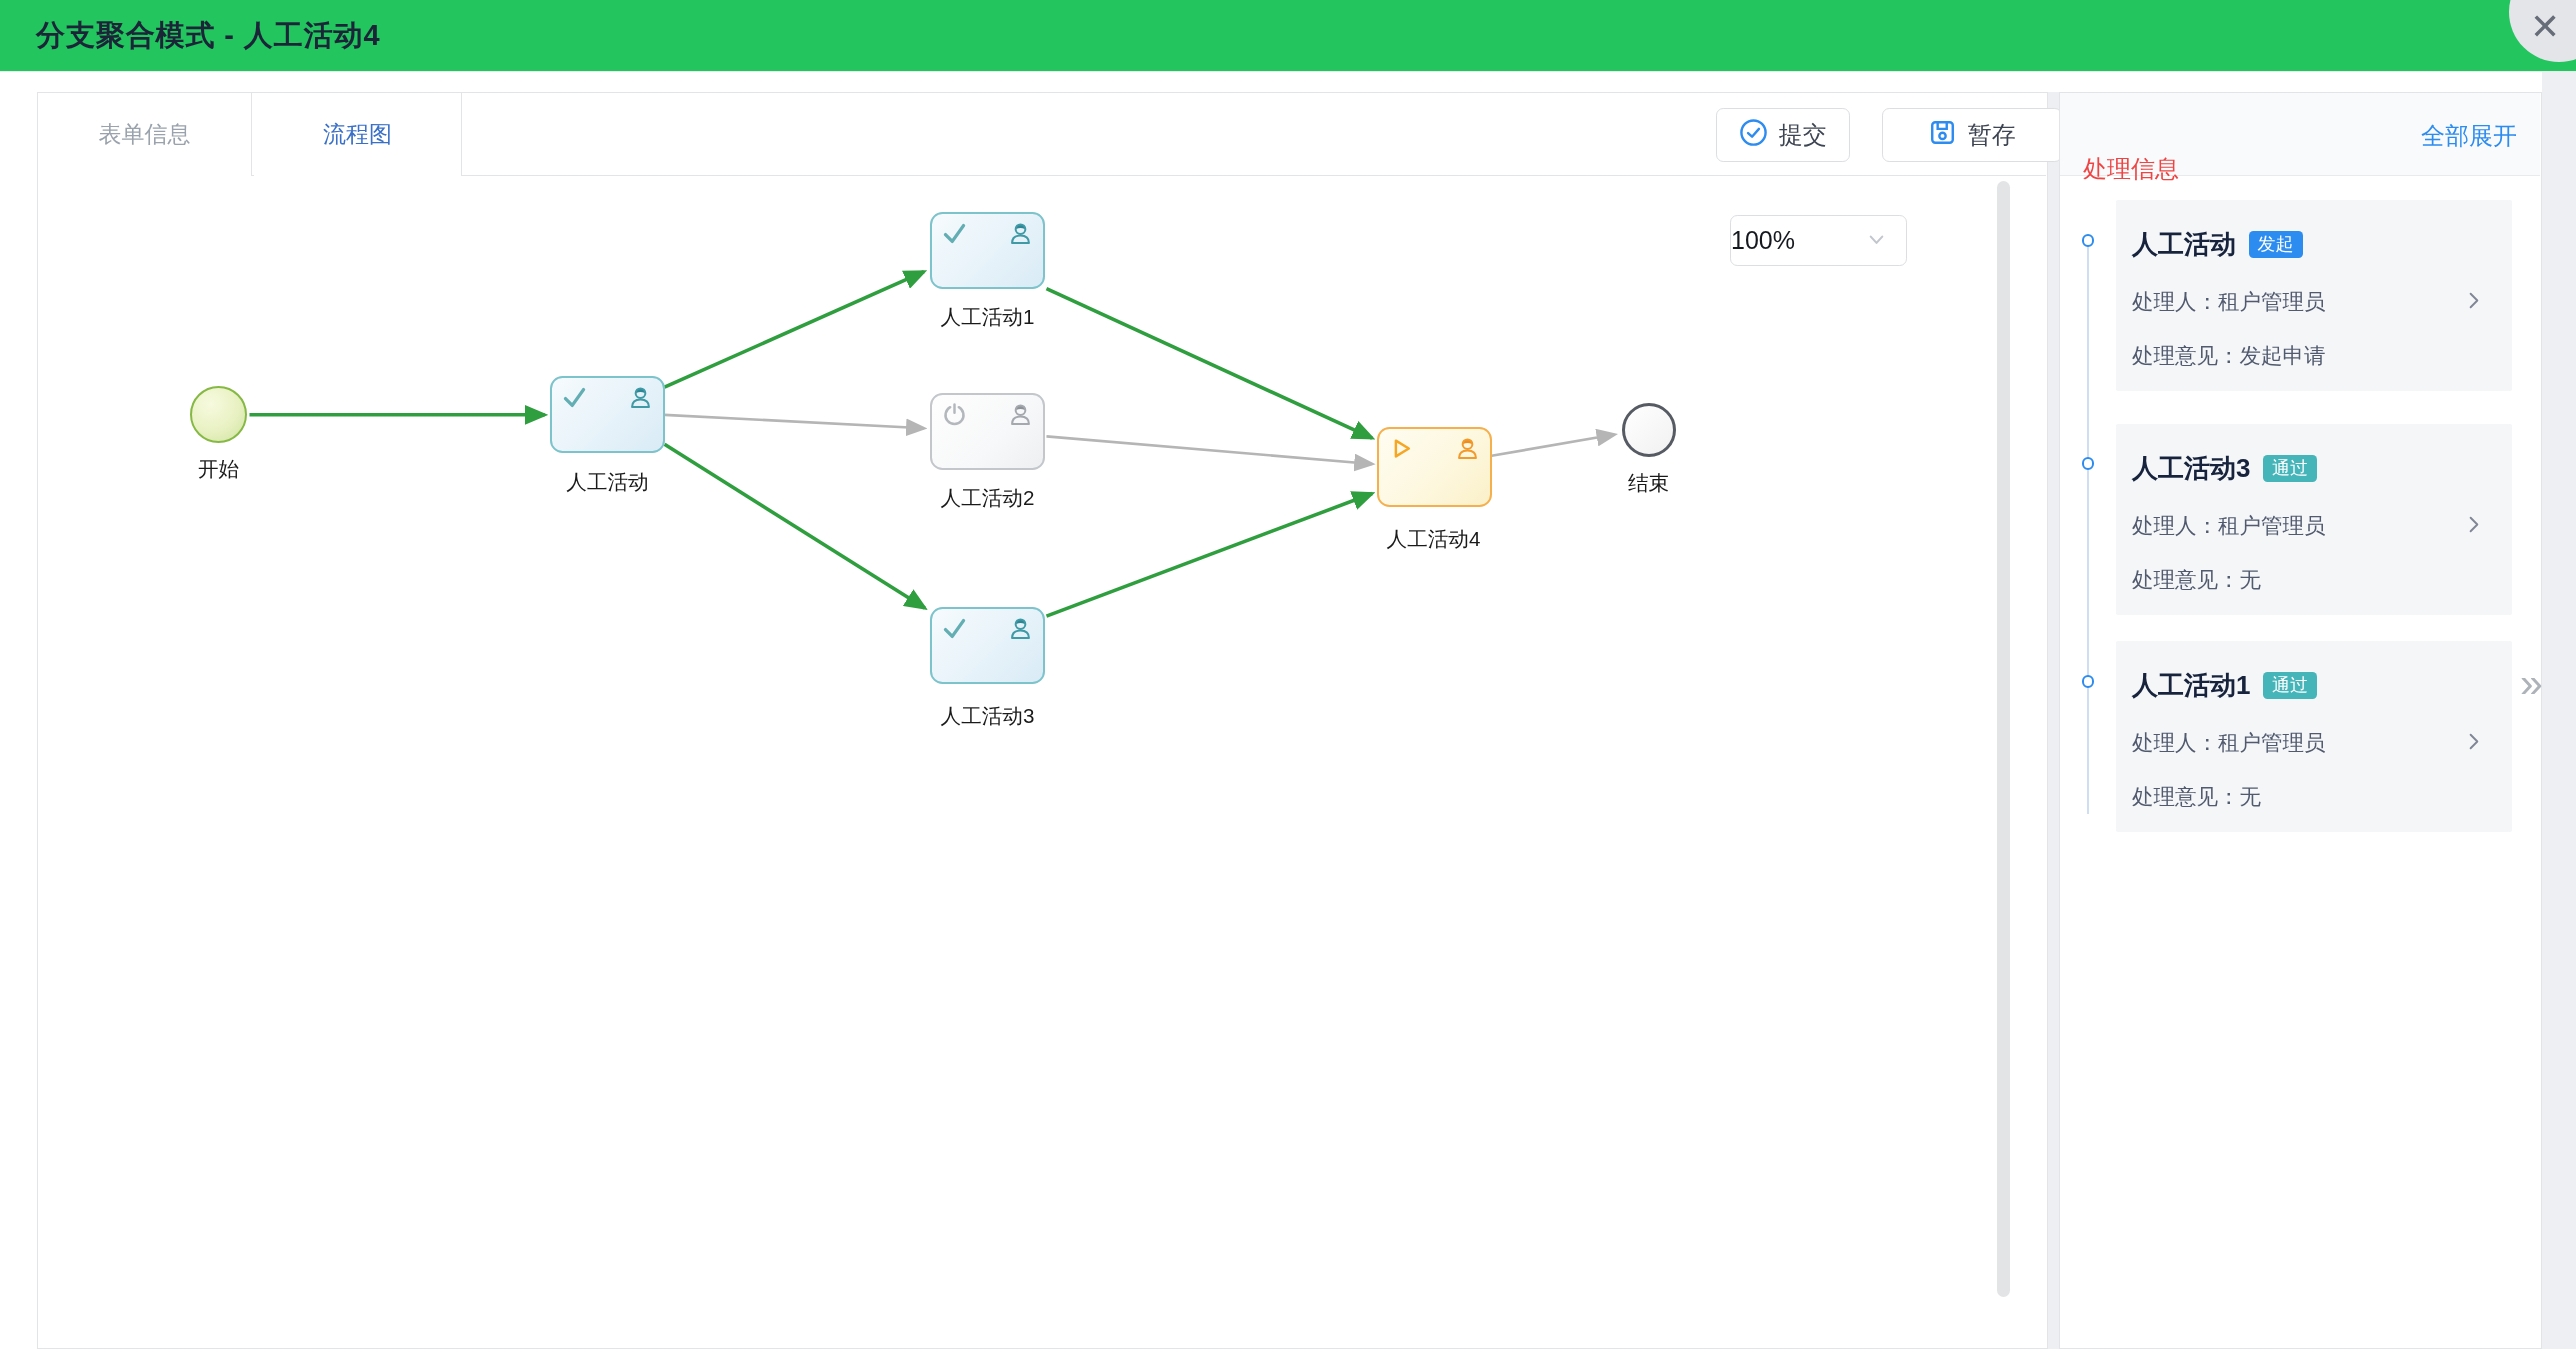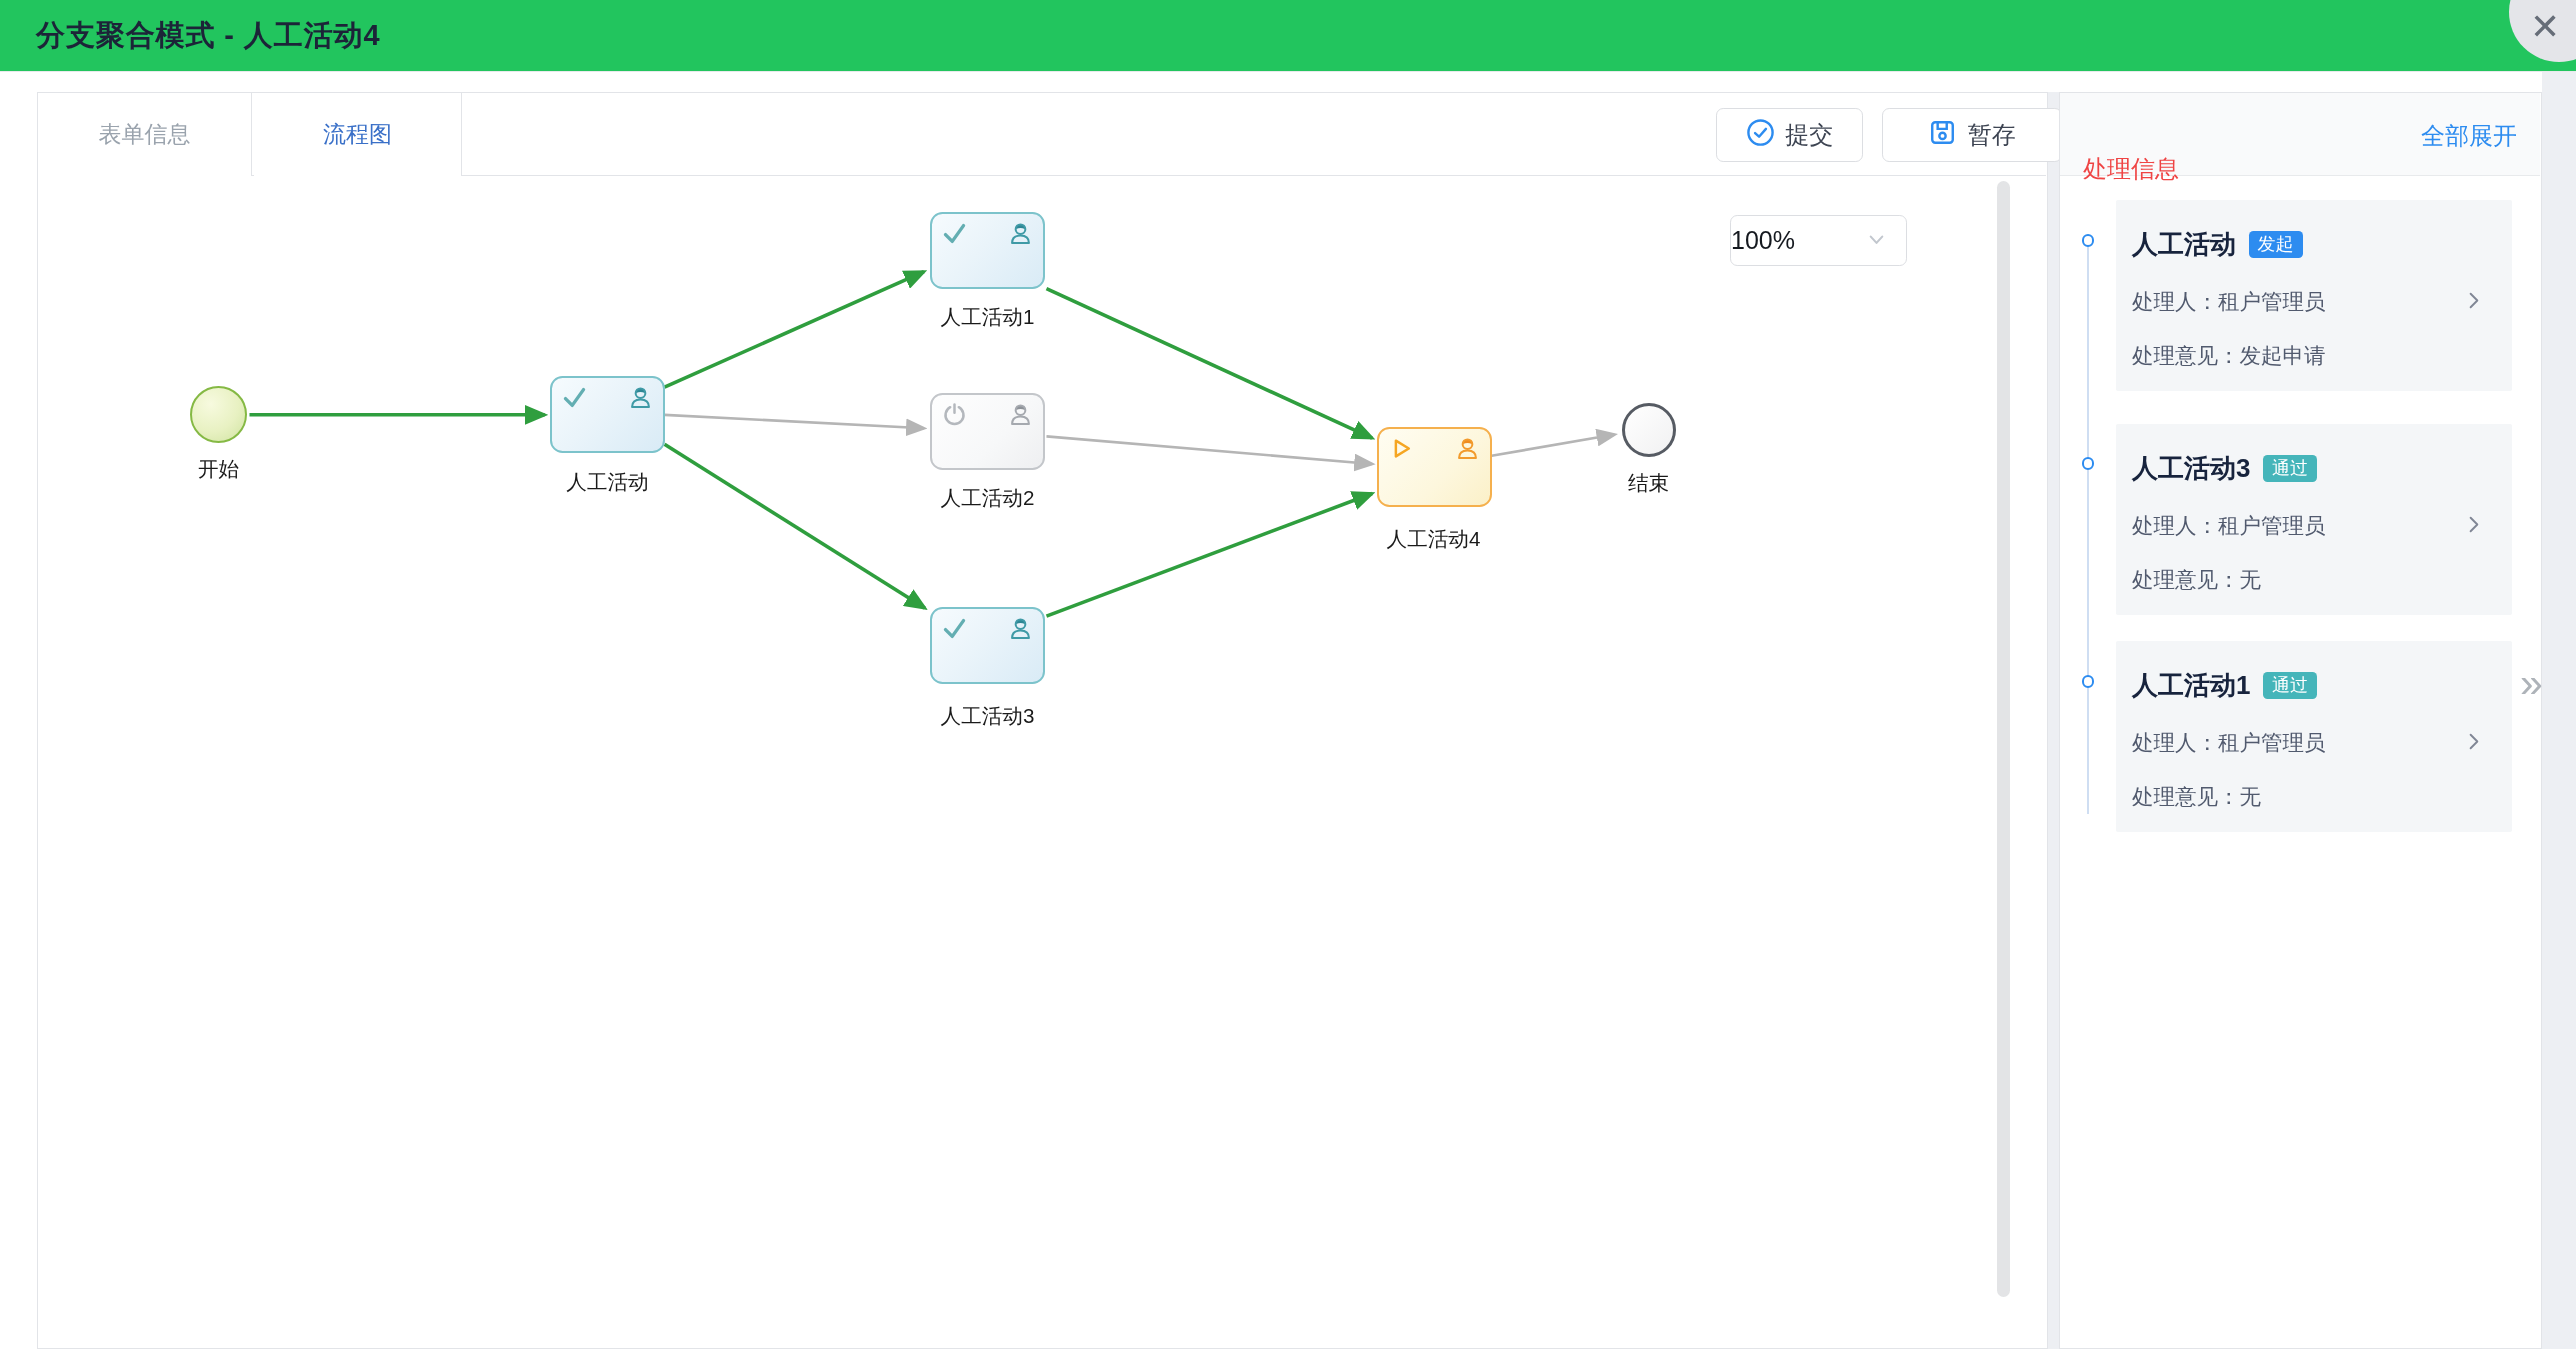--- a/index.html
+++ b/index.html
@@ -27,21 +27,21 @@
     background:#fff; border:1.8px solid #e2e4e8; }
   .toolbar { position:absolute; left:0; top:0; width:2008px; height:83px;
     border-bottom:1.8px solid #e2e4e8; background:#fff; }
   .tab { position:absolute; top:0; height:83px; line-height:83px; text-align:center;
     font-size:23px; cursor:pointer; background:#fff; }
   .tab1 { left:0; width:214px; color:#9aa3ad; border-right:1.8px solid #e2e4e8; }
   .tab2 { left:216px; width:208px; color:#3a70c8; border-right:1.8px solid #e2e4e8; }
   .btn { position:absolute; top:15px; height:54px; background:#fff;
     border:1.8px solid #dcdee2; border-radius:7.2px; display:flex; align-items:center;
     justify-content:center; gap:10.7px; font-size:24px; color:#3d4452; cursor:pointer; }
-  .btn-submit { left:1678px; width:147px; }
+  .btn-submit { left:1678px; width:134px; }
   .btn-draft  { left:1844px; width:180px; }
 
   
   .canvas { position:absolute; left:0; top:83px; width:2008px; height:1170px; background:#fff; }
   svg.edges { position:absolute; left:0; top:0; pointer-events:none; }
   .edge-passed  { stroke:#2f9e3e; stroke-width:4; }
   .edge-pending { stroke:#b5b5b5; stroke-width:3; }
 
   .zoom-select { position:absolute; left:1692px; top:39px; width:177px; height:51px;
     border:1.8px solid #dcdee2; border-radius:7.2px; background:#fff; display:flex;

